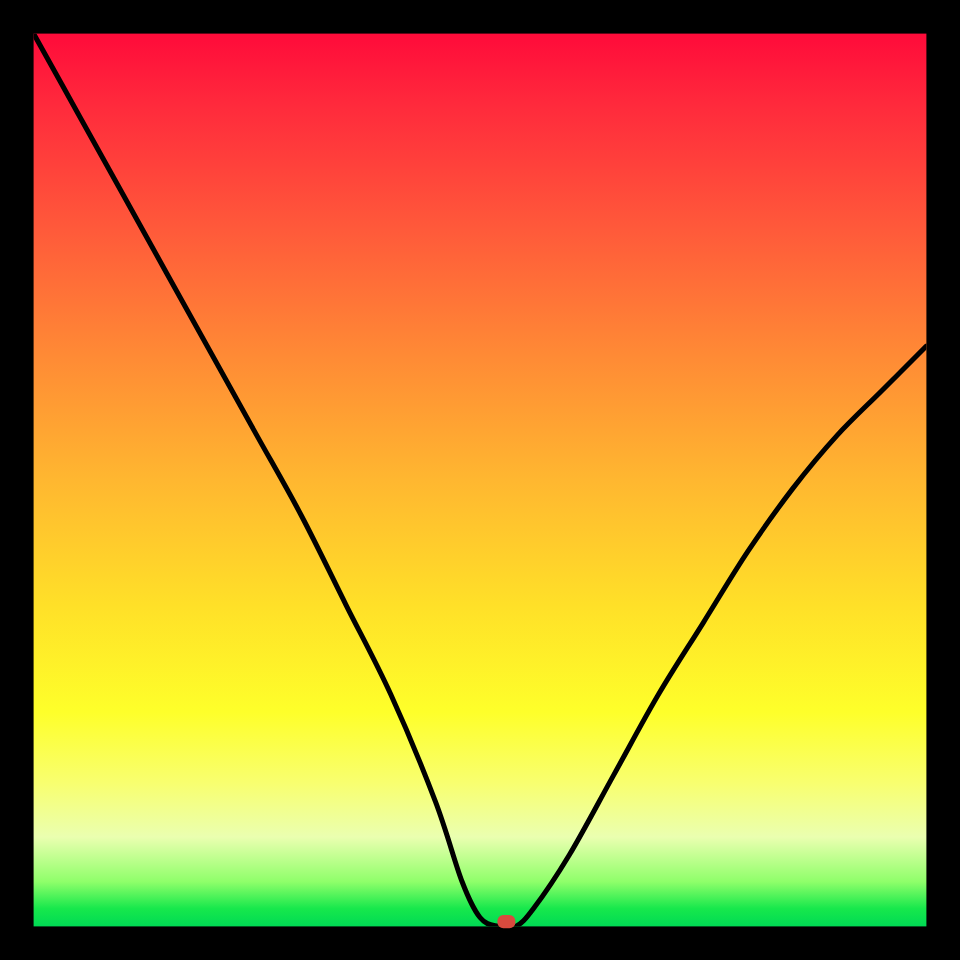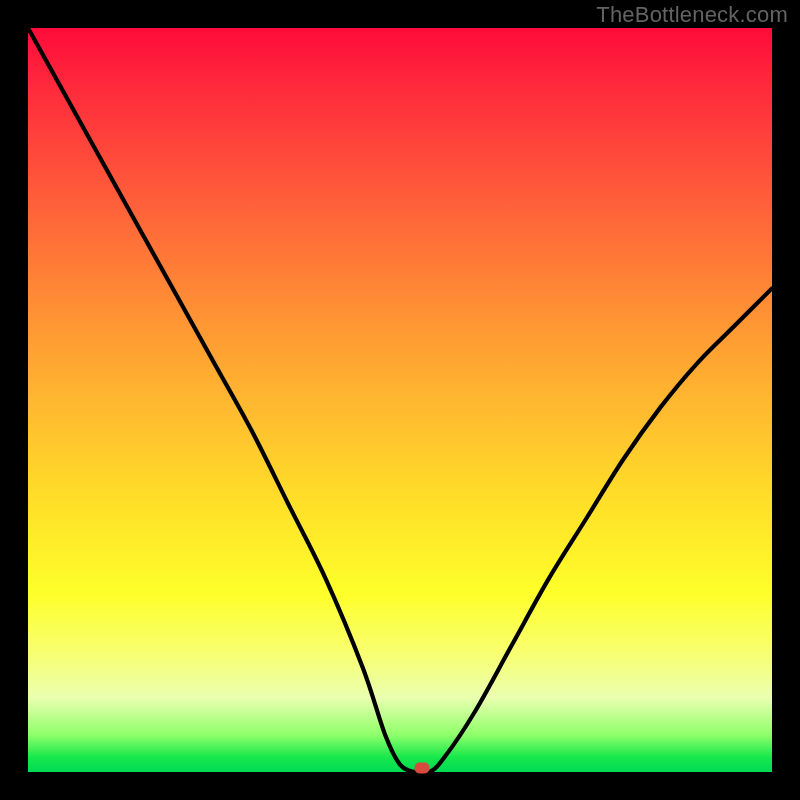--- a/index.html
+++ b/index.html
@@ -64,21 +64,20 @@
     background: #d84a3e;
     border-radius: 5px;
     transform: translate(-50%, -50%);
     z-index: 3;
   }
 </style>
 </head>
 <body>
 
 <div class="frame">
-  <div class="watermark">TheBottleneck.com</div>
 
   <div class="plot">
     <svg class="curve" viewBox="0 0 744 744" preserveAspectRatio="none">
       <path id="curve-path" fill="none" stroke="#000" stroke-width="4.2" stroke-linecap="round" stroke-linejoin="round" d="M 0.0 0.0 C 6.2 11.2, 24.8 44.6, 37.2 67.0 C 49.6 89.3, 62.0 111.6, 74.4 133.9 C 86.8 156.2, 99.2 178.6, 111.6 200.9 C 124.0 223.2, 136.4 245.5, 148.8 267.8 C 161.2 290.2, 173.6 312.5, 186.0 334.8 C 198.4 357.1, 210.8 378.2, 223.2 401.8 C 235.6 425.3, 248.0 451.4, 260.4 476.2 C 272.8 501.0, 285.2 523.3, 297.6 550.6 C 310.0 577.8, 324.9 613.8, 334.8 639.8 C 344.7 665.9, 350.9 690.7, 357.1 706.8 C 363.3 722.9, 367.0 730.4, 372.0 736.6 C 377.0 742.8, 381.9 742.8, 386.9 744.0 C 391.8 745.2, 396.8 746.5, 401.8 744.0 C 406.7 741.5, 409.2 739.0, 416.6 729.1 C 424.1 719.2, 435.2 703.1, 446.4 684.5 C 457.6 665.9, 471.2 639.8, 483.6 617.5 C 496.0 595.2, 508.4 571.6, 520.8 550.6 C 533.2 529.5, 545.6 510.9, 558.0 491.0 C 570.4 471.2, 582.8 450.1, 595.2 431.5 C 607.6 412.9, 620.0 395.6, 632.4 379.4 C 644.8 363.3, 657.2 348.4, 669.6 334.8 C 682.0 321.2, 694.4 310.0, 706.8 297.6 C 719.2 285.2, 737.8 266.6, 744.0 260.4"></path>
     </svg>
     <div class="marker" id="min-marker" style="left: 394.32px; top: 740px;"></div>
   </div>
 </div>
 
 </body></html>

